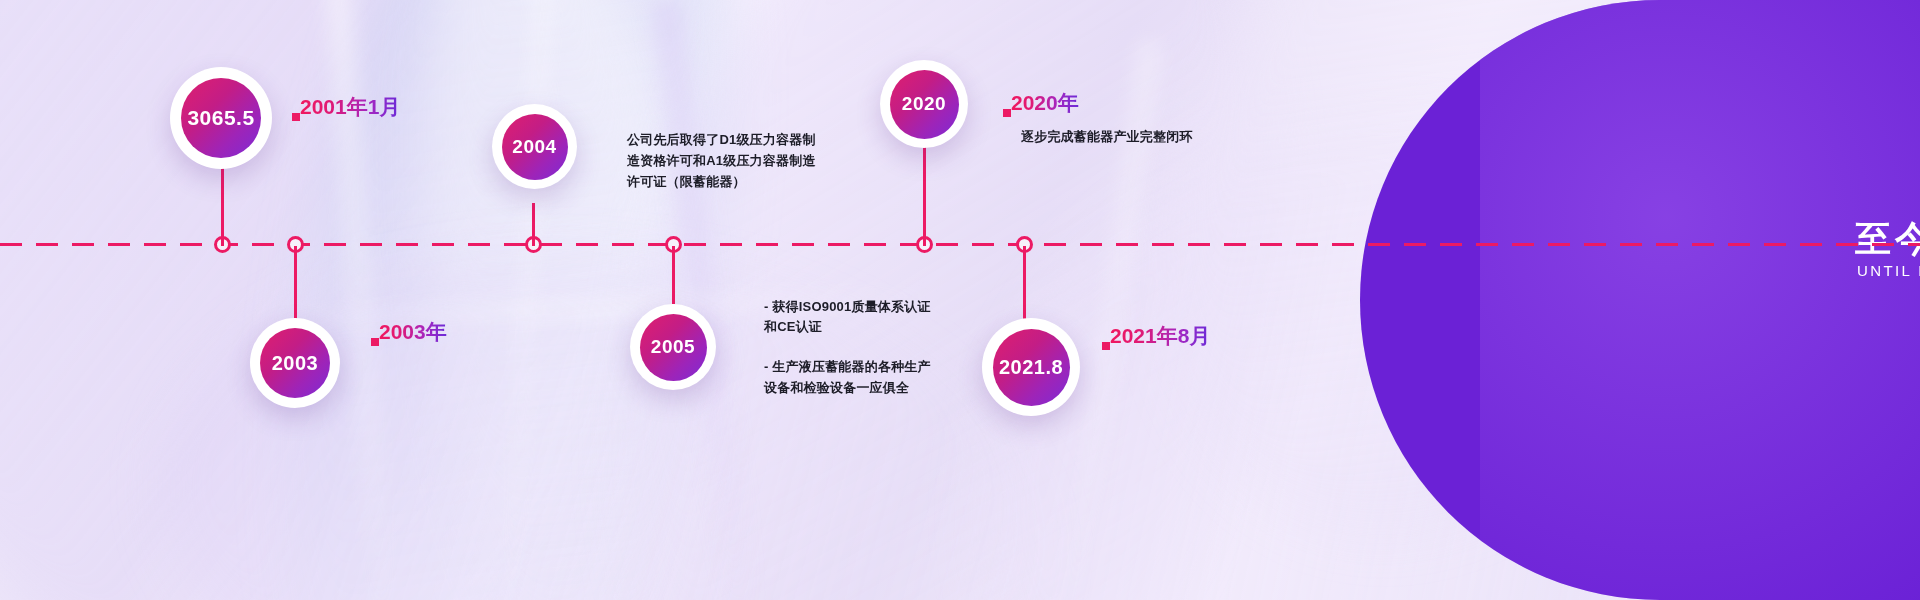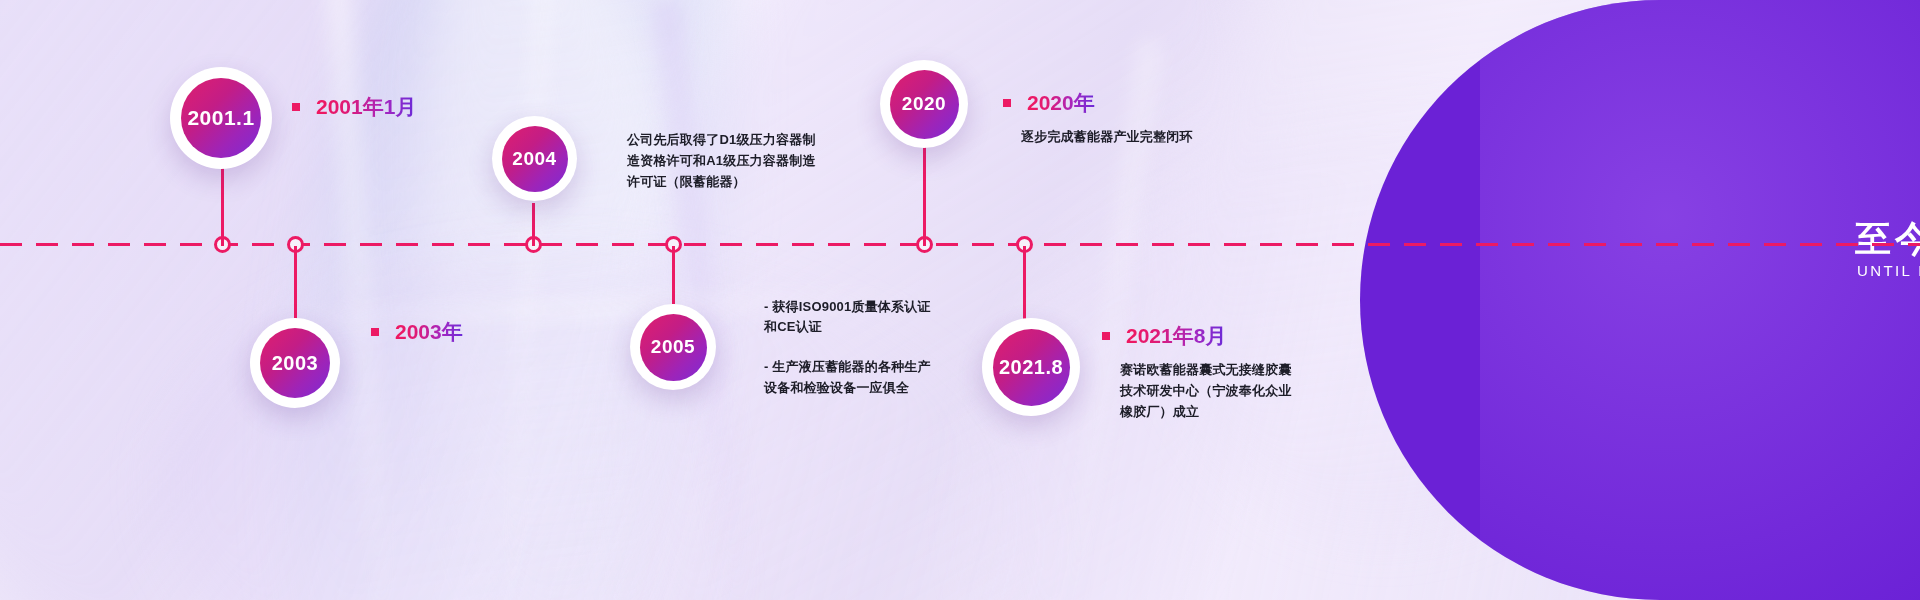--- a/index.html
+++ b/index.html
@@ -73,21 +73,21 @@
     display:flex;align-items:center;justify-content:center;}
   .bubble .inner{
     border-radius:50%;
     background:linear-gradient(135deg,#e01f6e 0%,#c31d86 38%,#9e24b8 70%,#7d2bd6 100%);
     display:flex;align-items:center;justify-content:center;
     color:#fff;font-weight:700;letter-spacing:.5px;
   }
 
   
   .entry{position:absolute;}
-  .entry .head{display:flex;align-items:center;gap:16px;margin-bottom:9px;}
+  .entry .head{display:flex;align-items:flex-end;gap:0;margin-bottom:9px;}
   .sq{width:8px;height:8px;background:#ec1a64;flex:none;}
   .title{
     font-size:21px;font-weight:700;white-space:nowrap;
     background:linear-gradient(90deg,#f0185f 0%,#e01a75 30%,#a626c0 68%,#6a2bd8 100%);
     -webkit-background-clip:text;background-clip:text;color:transparent;
   }
   .body{
     font-size:13px;line-height:1.62;color:#1d1d28;font-weight:600;
     letter-spacing:.2px;white-space:pre-line;
   }
@@ -129,28 +129,28 @@
 <div class="node" style="left:1016px"></div>
 
 <div class="stem" style="left:221px;top:168px;height:78px"></div>
 <div class="stem" style="left:294px;top:246px;height:74px"></div>
 <div class="stem" style="left:532px;top:203px;height:43px"></div>
 <div class="stem" style="left:672px;top:246px;height:58px"></div>
 <div class="stem" style="left:923px;top:147px;height:99px"></div>
 <div class="stem" style="left:1023px;top:246px;height:74px"></div>
 
 <div class="bubble" style="left:170px;top:67px;width:102px;height:102px">
-  <div class="inner" style="width:80px;height:80px;font-size:21px">2001.1</div>
+  <div class="inner" style="width:80px;height:80px;font-size:21px">3065.5</div>
 </div>
 
 <div class="bubble" style="left:250px;top:318px;width:90px;height:90px">
   <div class="inner" style="width:70px;height:70px;font-size:20px">2003</div>
 </div>
 
-<div class="bubble" style="left:492px;top:116px;width:85px;height:85px">
+<div class="bubble" style="left:492px;top:104px;width:85px;height:85px">
   <div class="inner" style="width:66px;height:66px;font-size:19px">2004</div>
 </div>
 
 <div class="bubble" style="left:630px;top:304px;width:86px;height:86px">
   <div class="inner" style="width:67px;height:67px;font-size:19px">2005</div>
 </div>
 
 <div class="bubble" style="left:880px;top:60px;width:88px;height:88px">
   <div class="inner" style="width:69px;height:69px;font-size:19px">2020</div>
 </div>
@@ -193,16 +193,13 @@
     <span class="title">2020年</span>
   </div>
   <div class="body" style="margin-left:18px">逐步完成蓄能器产业完整闭环</div>
 </div>
 
 <div class="entry" style="left:1102px;top:322px">
   <div class="head">
     <span class="sq"></span>
     <span class="title">2021年8月</span>
   </div>
-  <div class="body" style="margin-left:18px">赛诺欧蓄能器囊式无接缝胶囊
-技术研发中心（宁波奉化众业
-橡胶厂）成立</div>
 </div>
 
 </body></html>

